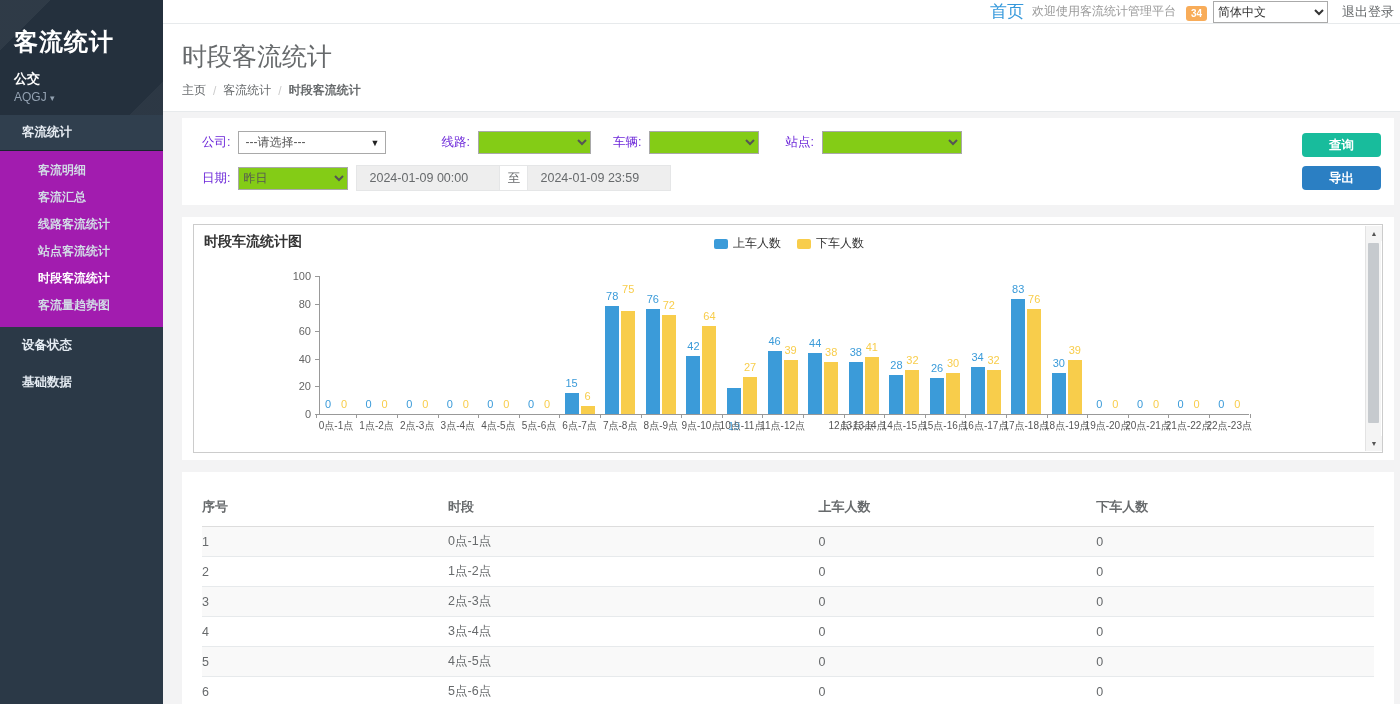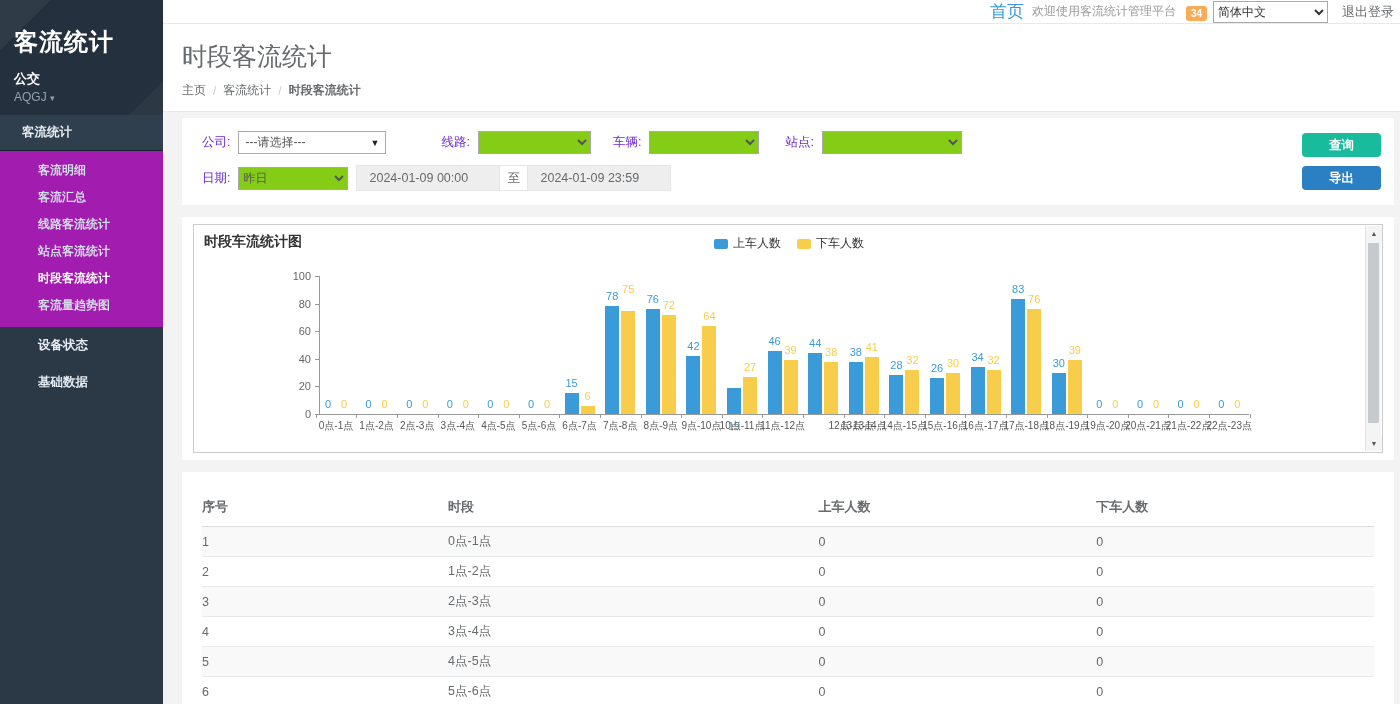--- a/index.html
+++ b/index.html
@@ -14,21 +14,21 @@
                      linear-gradient(315deg, rgba(255,255,255,0.04) 12%, transparent 12%);
     padding:26px 0 0 14px; }
   .logo-title { font-size:24px; font-weight:bold; color:#fff; letter-spacing:1px; }
   .org-name { margin-top:12px; font-size:13px; font-weight:bold; color:#fff; }
   .org-code { margin-top:2px; font-size:12px; color:#93a1b1; cursor:pointer; }
   .org-code .caret { font-size:9px; color:#93a1b1; }
   .nav-section-header { background:#303f4e; padding:9px 0 9px 22px; font-size:12.5px; font-weight:bold; color:#e8eef4; cursor:pointer; }
   .nav-sub { background:#a21caf; border-top:1px solid #1a242e; padding:6px 0 8px 0; }
   .nav-sub-item { padding:5px 0 5px 38px; font-size:12px; font-weight:bold; color:#d2dce6; cursor:pointer; }
   .nav-sub-item.active { color:#ffffff; }
-  .nav-item { padding:10px 0 10px 22px; font-size:12.5px; font-weight:bold; color:#e4ebf2; cursor:pointer;margin-left:16px; }
+  .nav-item { padding:10px 0 10px 22px; font-size:12.5px; font-weight:bold; color:#e4ebf2; cursor:pointer; }
 
   
   .main { flex:1; display:flex; flex-direction:column; background:#f3f3f4; min-width:0; }
 
   .topbar { height:40px; background:#fff; border-bottom:1px solid #e7eaec; display:flex; align-items:center; justify-content:flex-end; padding-right:6px; }
   .home-link { font-size:17px; color:#3498db; cursor:pointer; margin-right:8px; }
   .welcome-text { font-size:12px; color:#999; margin-right:10px; }
   .badge { background:#f8ac59; color:#fff; font-size:10px; font-weight:bold; border-radius:3px; padding:2px 5px; margin-right:6px; align-self:flex-start; margin-top:6px; }
   .lang-select { width:115px; height:22px; font-size:12px; color:#333; border:1px solid #aaa; background:#fff; margin-right:14px; }
   .logout-link { font-size:13px; color:#676a6c; cursor:pointer; white-space:nowrap; }

